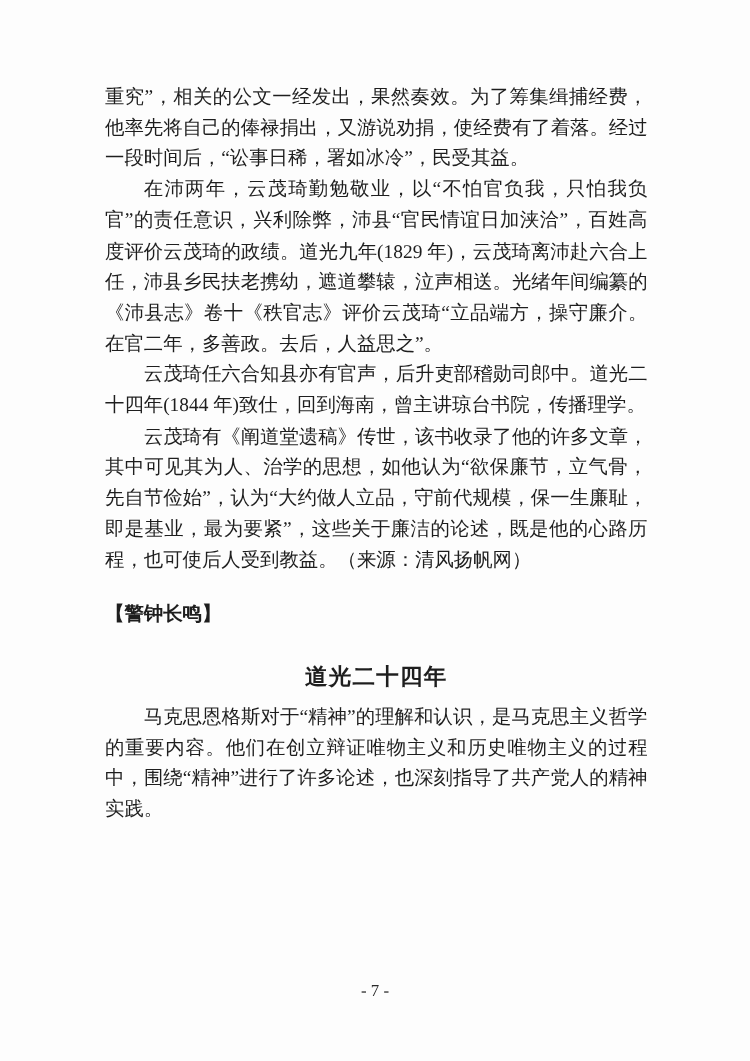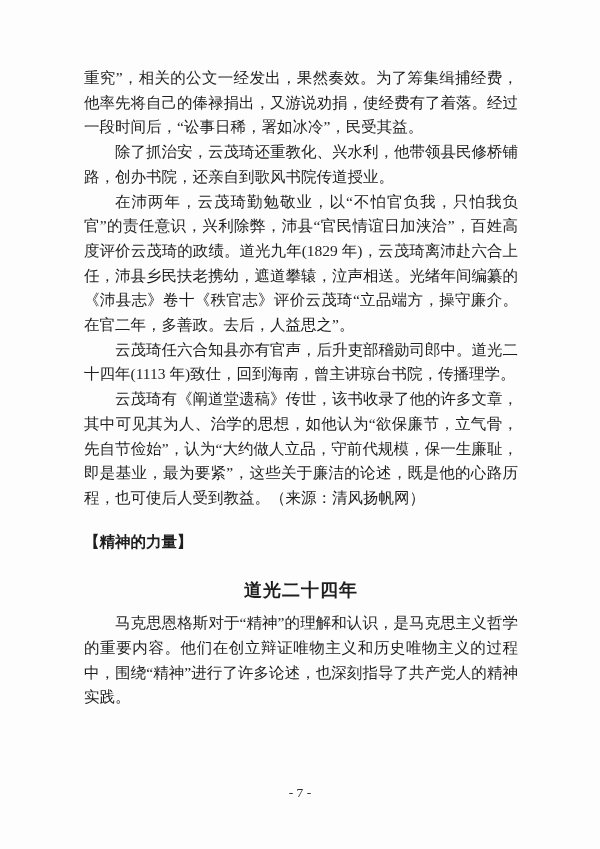--- a/index.html
+++ b/index.html
@@ -60,26 +60,25 @@
     line-height: 18px;
     color: #2a2a2a;
   }
 </style>
 </head>
 <body>
 
 <div class="page">
   <div class="content">
     <p class="para">重究”，相关的公文一经发出，果然奏效。为了筹集缉捕经费，他率先将自己的俸禄捐出，又游说劝捐，使经费有了着落。经过一段时间后，“讼事日稀，署如冰冷”，民受其益。</p>
-    <p class="para indent">除了抓治安，云茂琦还重教化、兴水利，他带领县民修桥铺路，创办书院，还亲自到歌风书院传道授业。</p>
     <p class="para indent">在沛两年，云茂琦勤勉敬业，以“不怕官负我，只怕我负官”的责任意识，兴利除弊，沛县“官民情谊日加浃洽”，百姓高度评价云茂琦的政绩。道光九年(1829 年)，云茂琦离沛赴六合上任，沛县乡民扶老携幼，遮道攀辕，泣声相送。光绪年间编纂的《沛县志》卷十《秩官志》评价云茂琦“立品端方，操守廉介。在官二年，多善政。去后，人益思之”。</p>
-    <p class="para indent">云茂琦任六合知县亦有官声，后升吏部稽勋司郎中。道光二十四年(1113 年)致仕，回到海南，曾主讲琼台书院，传播理学。</p>
+    <p class="para indent">云茂琦任六合知县亦有官声，后升吏部稽勋司郎中。道光二十四年(1844 年)致仕，回到海南，曾主讲琼台书院，传播理学。</p>
     <p class="para indent">云茂琦有《阐道堂遗稿》传世，该书收录了他的许多文章，其中可见其为人、治学的思想，如他认为“欲保廉节，立气骨，先自节俭始”，认为“大约做人立品，守前代规模，保一生廉耻，即是基业，最为要紧”，这些关于廉洁的论述，既是他的心路历程，也可使后人受到教益。（来源：清风扬帆网）</p>
 
-    <p class="section-marker">【精神的力量】</p>
+    <p class="section-marker">【警钟长鸣】</p>
 
     <h2 class="article-title">道光二十四年</h2>
 
     <p class="para indent closing">马克思恩格斯对于“精神”的理解和认识，是马克思主义哲学的重要内容。他们在创立辩证唯物主义和历史唯物主义的过程中，围绕“精神”进行了许多论述，也深刻指导了共产党人的精神实践。</p>
   </div>
 
   <div class="footer">- 7 -</div>
 </div>
 
 </body></html>

